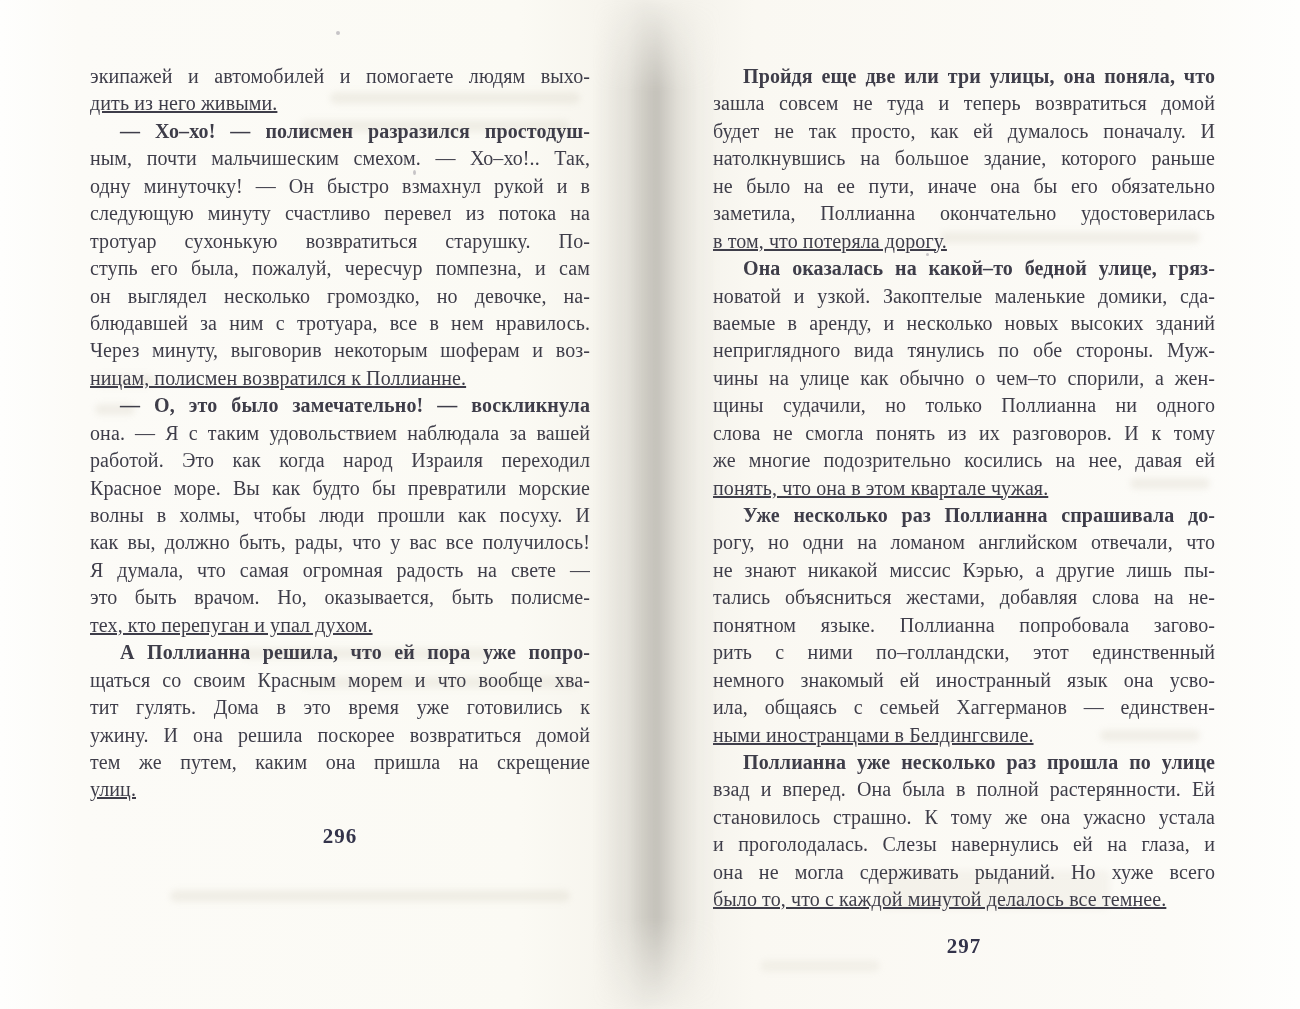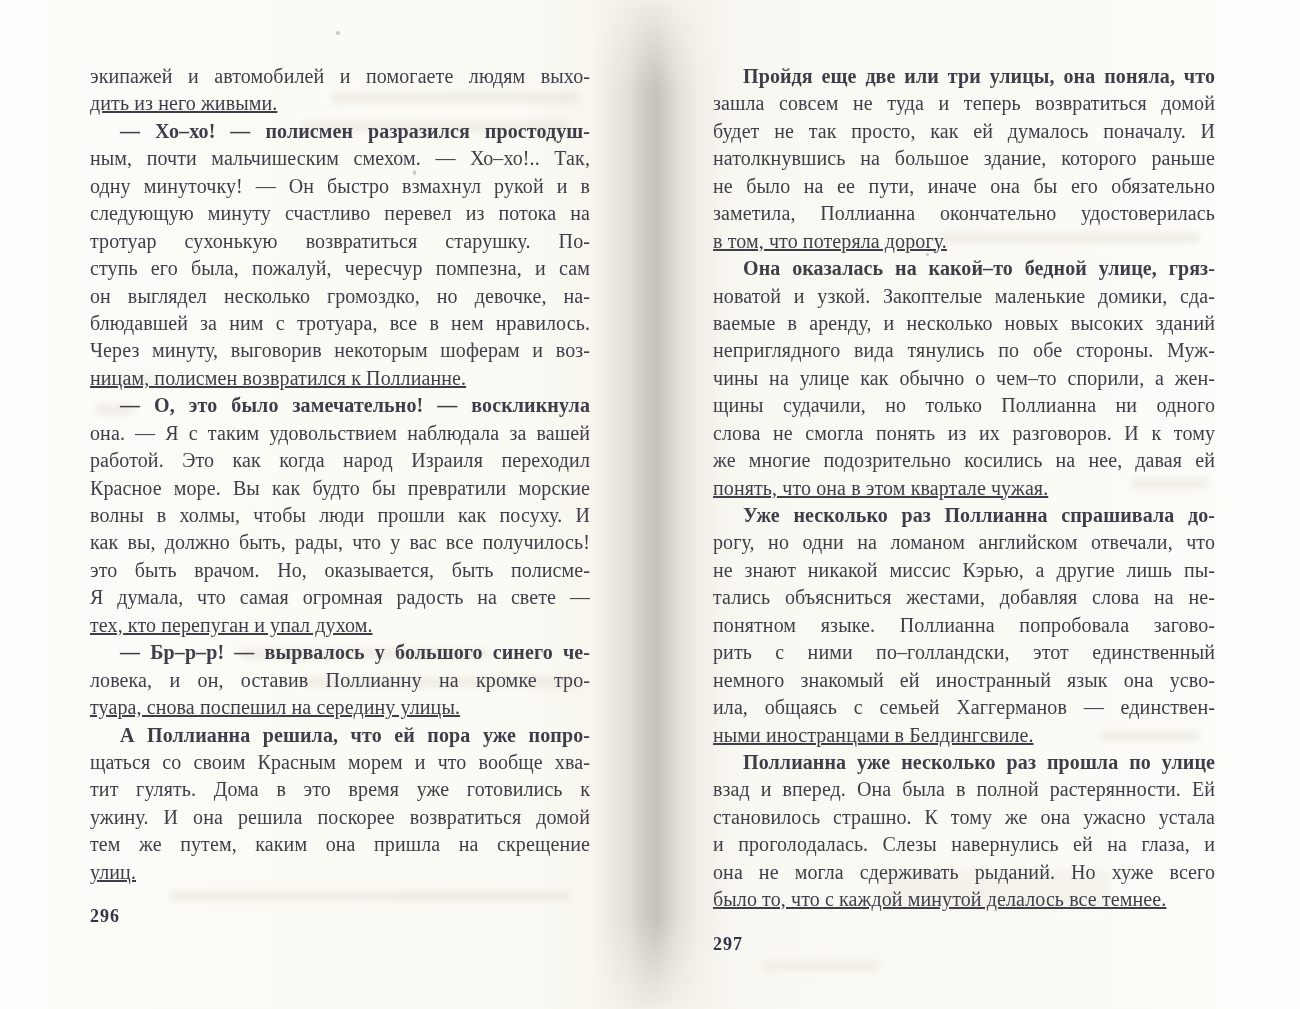--- a/index.html
+++ b/index.html
@@ -41,22 +41,22 @@
     overflow: hidden;
     color: #3e3d49;
     text-align: justify;
     text-align-last: justify;
     letter-spacing: 0.1px;
   }
   .line.end { text-align-last: left; text-decoration: underline; }
   .line.indent { text-indent: 30px; font-weight: bold; }
   .page-number {
     margin-top: 20px;
-    text-align: left;
-    font-size: 18px;
+    text-align: center;
+    font-size: 21px;
     font-weight: bold;
     letter-spacing: 1px;
     color: #33334a;
   }
   
   .smudge {
     position: absolute;
     background: #d6d1c2;
     opacity: 0.30;
     filter: blur(3px);
@@ -112,28 +112,23 @@
           <div class="line">Через минуту, выговорив некоторым шоферам и воз-</div>
           <div class="line end">ницам, полисмен возвратился к Поллианне.</div>
         </div>
         <div class="paragraph">
           <div class="line indent">— О, это было замечательно! — воскликнула</div>
           <div class="line">она. — Я с таким удовольствием наблюдала за вашей</div>
           <div class="line">работой. Это как когда народ Израиля переходил</div>
           <div class="line">Красное море. Вы как будто бы превратили морские</div>
           <div class="line">волны в холмы, чтобы люди прошли как посуху. И</div>
           <div class="line">как вы, должно быть, рады, что у вас все получилось!</div>
+          <div class="line">Я думала, что самая огромная радость на свете —</div>
           <div class="line">это быть врачом. Но, оказывается, быть полисме-</div>
-          <div class="line">Я думала, что самая огромная радость на свете —</div>
           <div class="line end">тех, кто перепуган и упал духом.</div>
-        </div>
-        <div class="paragraph">
-          <div class="line indent">— Бр–р–р! — вырвалось у большого синего че-</div>
-          <div class="line">ловека, и он, оставив Поллианну на кромке тро-</div>
-          <div class="line end">туара, снова поспешил на середину улицы.</div>
         </div>
         <div class="paragraph">
           <div class="line indent">А Поллианна решила, что ей пора уже попро-</div>
           <div class="line">щаться со своим Красным морем и что вообще хва-</div>
           <div class="line">тит гулять. Дома в это время уже готовились к</div>
           <div class="line">ужину. И она решила поскорее возвратиться домой</div>
           <div class="line">тем же путем, каким она пришла на скрещение</div>
           <div class="line end">улиц.</div>
         </div>
       </div>

